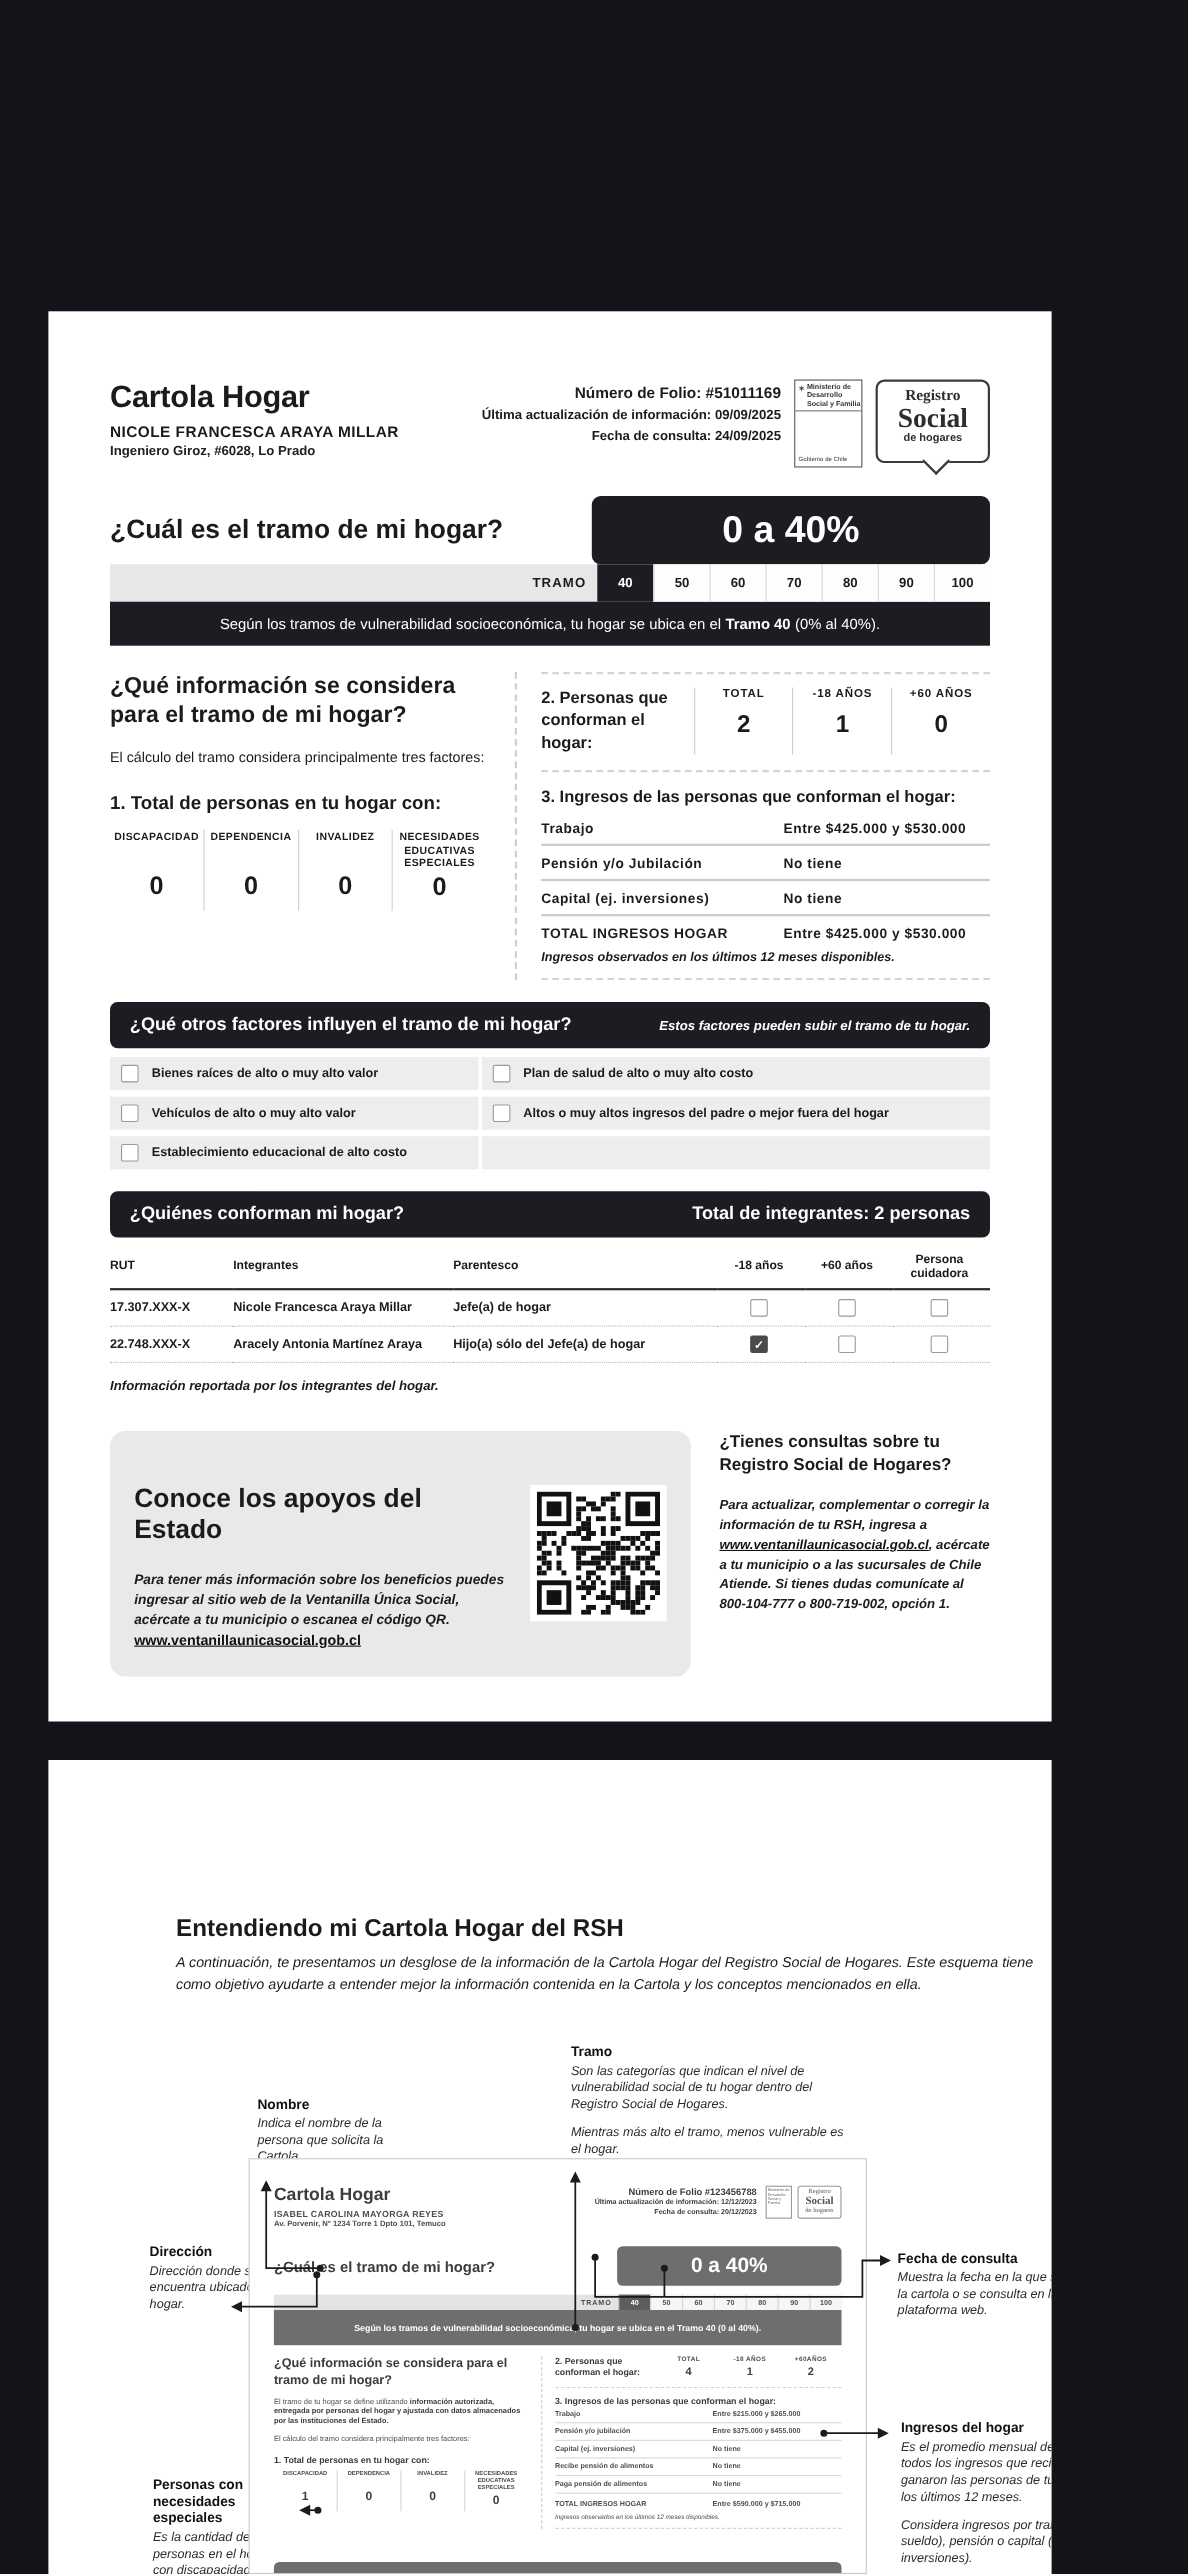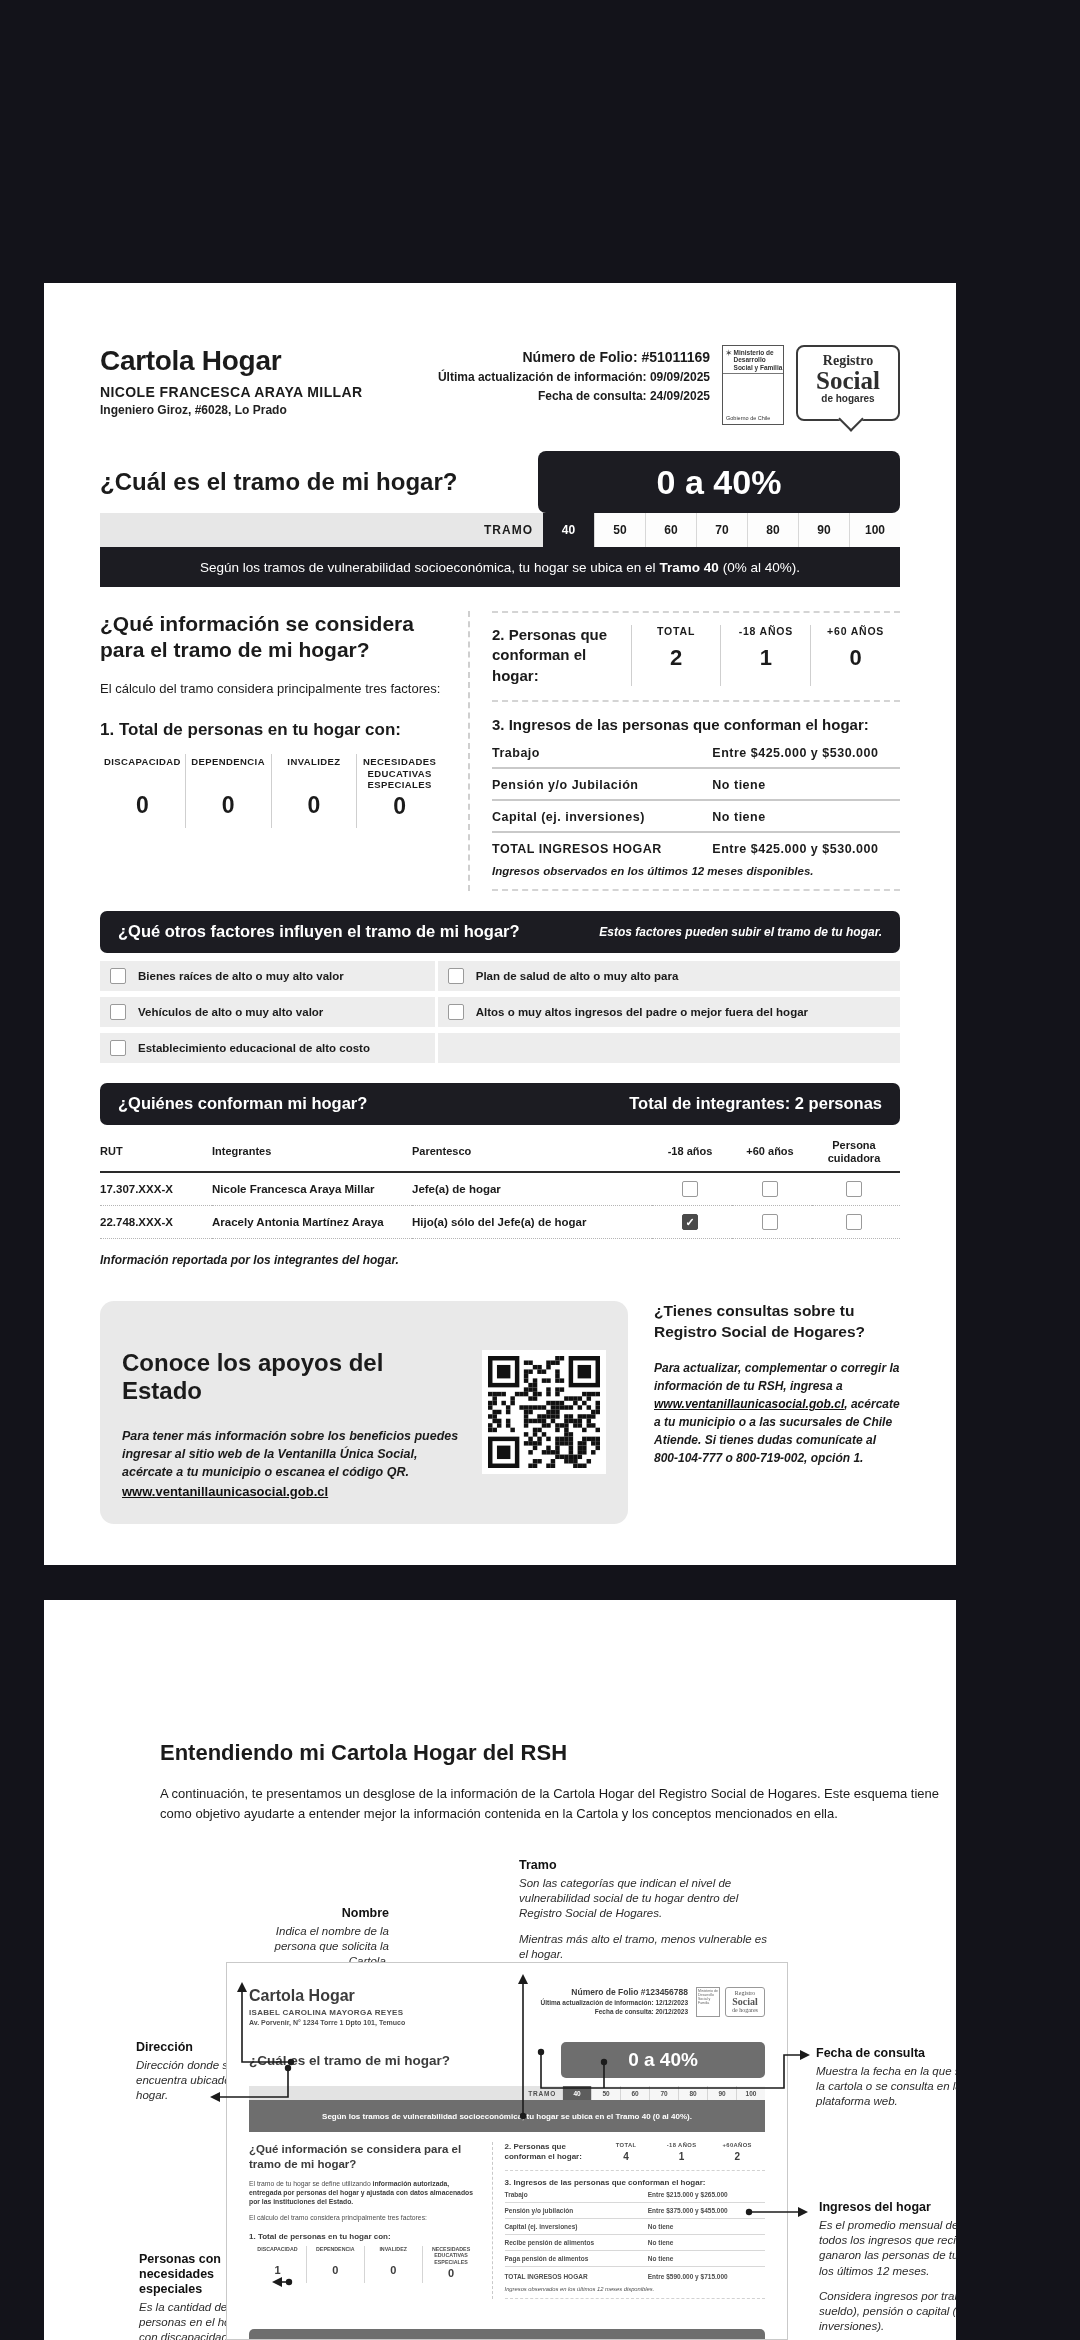--- a/index.html
+++ b/index.html
@@ -96,21 +96,21 @@
   .qr { width:124px; height:124px; background:#fff; padding:6px; flex:none; align-self:center; }
   .consultas { flex:1; }
   .consultas h3 { font-size:15.5px; font-weight:bold; line-height:1.35; }
   .consultas p { font-size:12px; font-weight:bold; font-style:italic; line-height:1.5; margin-top:16px; }
   .consultas a { color:#111; }
   .p1-footer { font-size:12px; font-weight:bold; margin-top:56px; }
 
   
   .abs { position:absolute; }
   #p2-head { left:116px; top:140px; font-size:22px; font-weight:bold; }
-  #p2-intro { left:116px; top:184px; width:792px; font-size:13px; line-height:1.55; }
+  #p2-intro { left:116px; top:174px; width:792px; font-size:13px; line-height:1.55;font-style:italic; }
   .ann .t { font-size:12.5px; font-weight:bold; line-height:1.2; color:#111; }
   .ann .d { font-size:11.5px; font-style:italic; color:#2c2c2c; line-height:1.32; margin-top:3px; }
   #ann-svg { left:0; top:0; width:992px; height:740px; }
 
   .mini { left:182px; top:362px; width:562px; height:378px; border:1px solid #c9c9c9; background:#fff;
           padding:24px 22px 0 22px; color:#4e4e4e; }
   .mini .mhdr { display:flex; justify-content:space-between; }
   .mini .mtitle { font-size:16px; font-weight:bold; color:#3c3c3c; }
   .mini .mname { font-size:8px; font-weight:bold; margin-top:3px; letter-spacing:.3px; }
   .mini .maddr { font-size:7px; font-weight:bold; margin-top:2px; }
@@ -278,21 +278,21 @@
     <span class="sb-l">¿Qué otros factores influyen el tramo de mi hogar?</span>
     <span class="sb-r">Estos factores pueden subir el tramo de tu hogar.</span>
   </div>
   <div class="factores-grid">
     <div class="fitem">
         <span class="cbox"></span>
         <span>Bienes raíces de alto o muy alto valor</span>
       </div>
     <div class="fitem">
         <span class="cbox"></span>
-        <span>Plan de salud de alto o muy alto para</span>
+        <span>Plan de salud de alto o muy alto costo</span>
       </div>
     <div class="fitem">
         <span class="cbox"></span>
         <span>Vehículos de alto o muy alto valor</span>
       </div>
     <div class="fitem">
         <span class="cbox"></span>
         <span>Altos o muy altos ingresos del padre o mejor fuera del hogar</span>
       </div>
     <div class="fitem">
@@ -587,21 +587,21 @@
     </div>
   </div>
 
   <div class="p1-footer">Esta cartola fue impresa el 24 de septiembre a las 21:19 hrs. desde la Plataforma Ciudadana.</div>
 </div>
 
 <div class="page" id="page2">
   <div class="abs" id="p2-head">Entendiendo mi Cartola Hogar del RSH</div>
   <div class="abs" id="p2-intro">A continuación, te presentamos un desglose de la información de la Cartola Hogar del Registro Social de Hogares.  Este esquema tiene como objetivo ayudarte a entender mejor la información contenida en la Cartola y los conceptos mencionados en ella.</div>
 
-  <div class="abs ann" style="left:190px; top:306px; width:155px;text-align:right;">
+  <div class="abs ann" style="left:190px; top:306px; width:155px;">
     <div class="t">Nombre</div>
     <div class="d">Indica el nombre de la persona que solicita la Cartola.</div>
   </div>
   <div class="abs ann" style="left:475px; top:258px; width:250px;">
     <div class="t">Tramo</div>
     <div class="d">Son las categorías que indican el nivel de vulnerabilidad social de tu hogar dentro del Registro Social de Hogares.</div>
     <div class="d" style="margin-top:10px;">Mientras más alto el tramo, menos vulnerable es el hogar.</div>
   </div>
   <div class="abs ann" style="left:92px; top:440px; width:130px;">
     <div class="t">Dirección</div>

